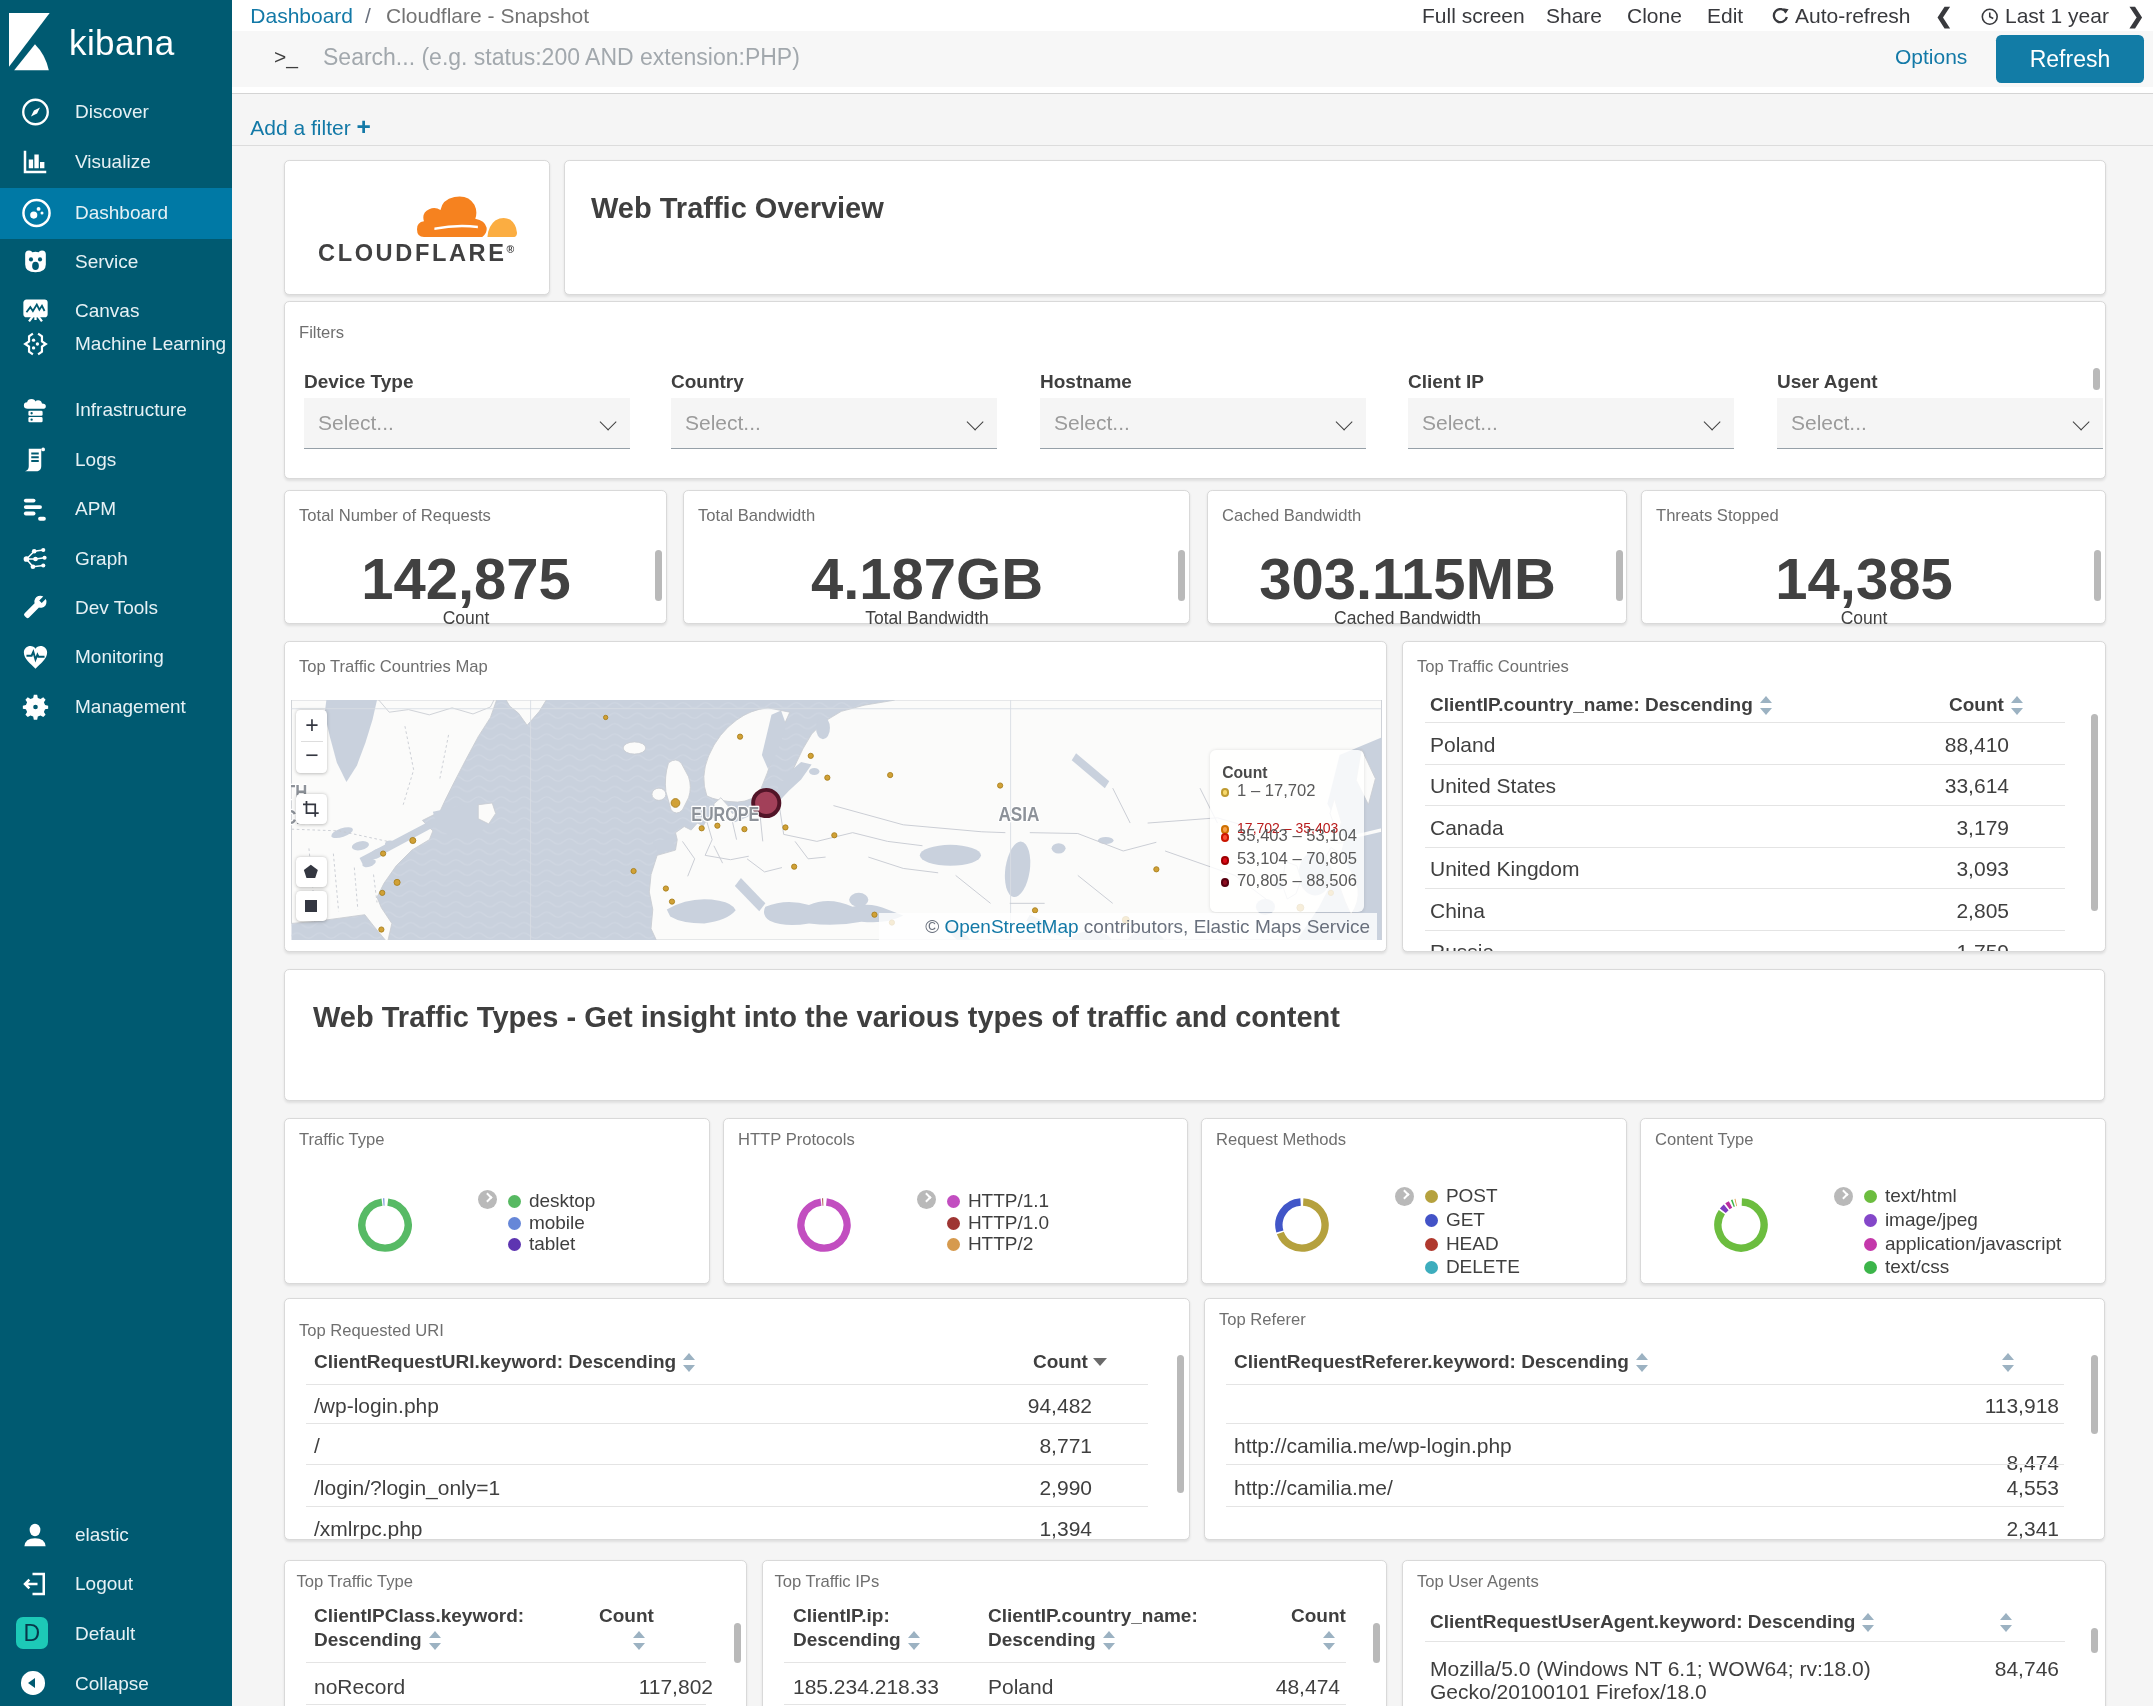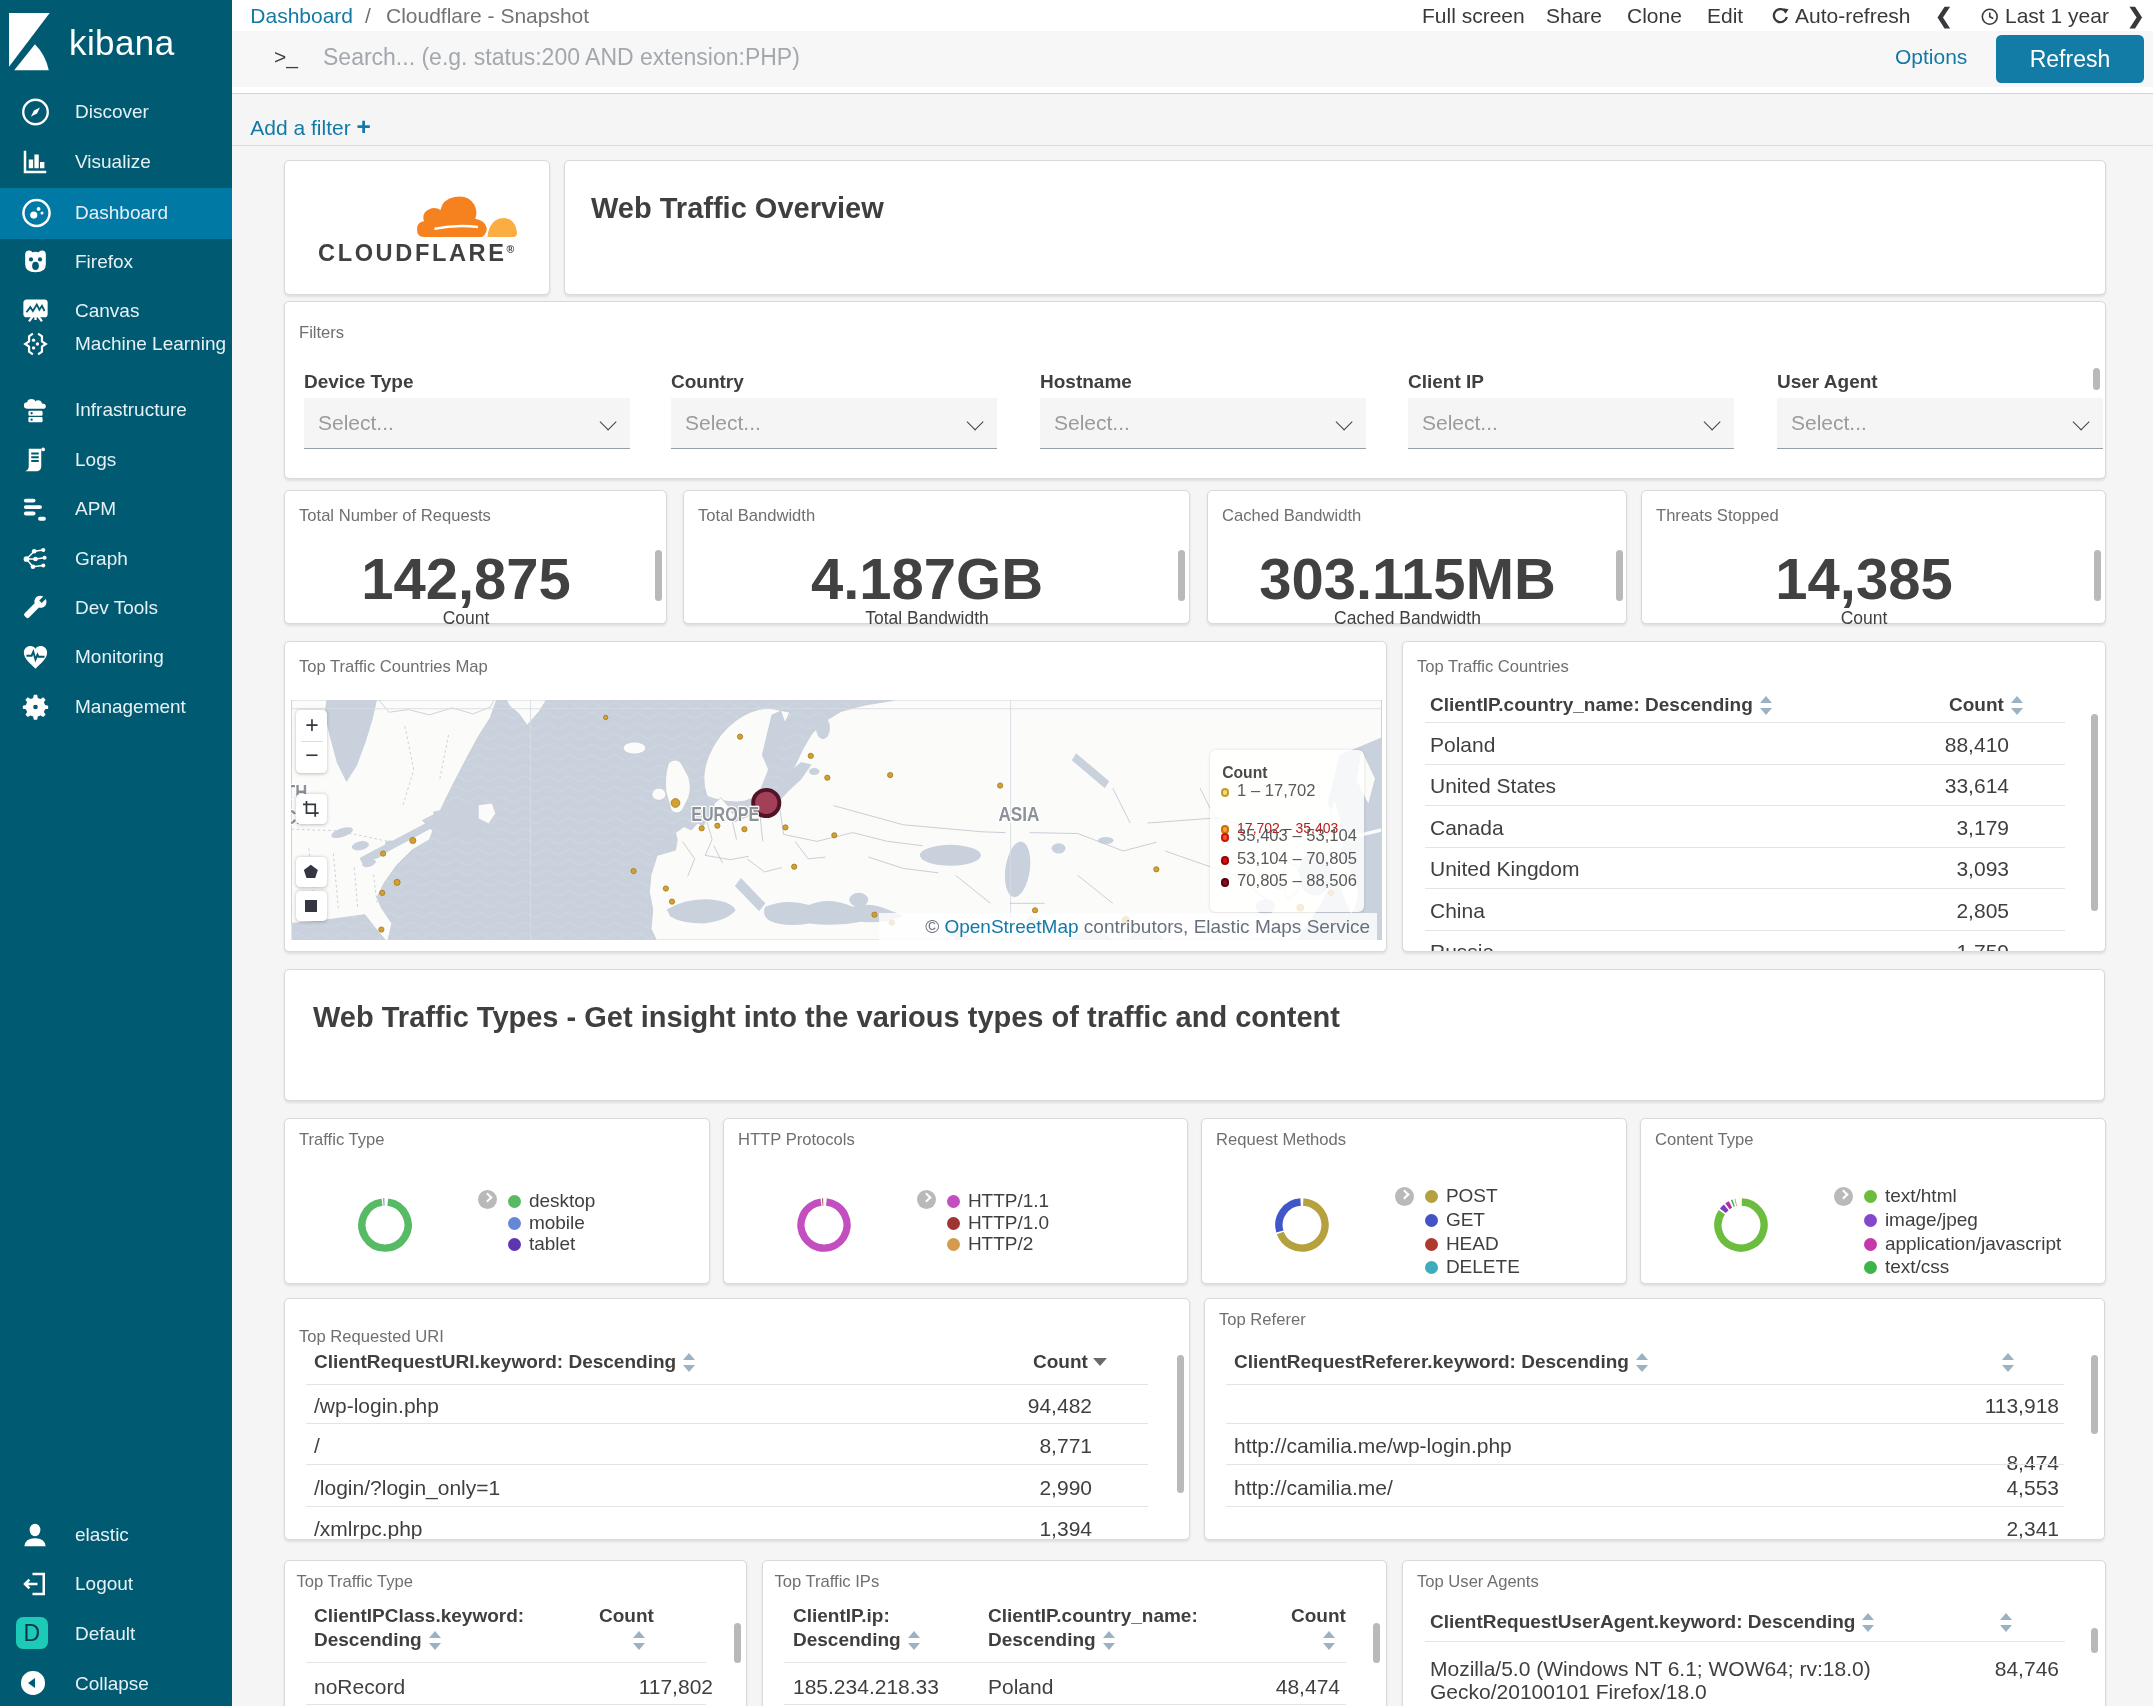--- a/index.html
+++ b/index.html
@@ -69,21 +69,21 @@
   <div class="nav-item" style="top:188px">
       <span class="lbl">Dashboard</span>
     <svg width="33" height="33" viewBox="0 0 24 24" fill="none" stroke="#fff" stroke-width="1.8">
         <circle cx="12" cy="12" r="9.5"></circle>
         <circle cx="10" cy="13.5" r="2.6" fill="#fff" stroke="none"></circle>
         <circle cx="13.5" cy="9" r="1.4" fill="#fff" stroke="none"></circle>
         <circle cx="16" cy="12" r="1.1" fill="#fff" stroke="none"></circle>
       </svg>
     </div>
   <div class="nav-item" style="top:237px">
-      <span class="lbl">Firefox</span>
+      <span class="lbl">Service</span>
     <svg width="31" height="31" viewBox="0 0 24 24" fill="#fff">
         <path d="M4,6 Q4,3 7,3 Q9,3 9.5,4.5 Q11,4 12,4 Q13,4 14.5,4.5 Q15,3 17,3 Q20,3 20,6 L20,14 Q20,20 12,20 Q4,20 4,14 Z"></path>
         <circle cx="8.5" cy="10" r="1.6" fill="#005a71"></circle>
         <circle cx="15.5" cy="10" r="1.6" fill="#005a71"></circle>
         <ellipse cx="12" cy="15" rx="2.6" ry="3.2" fill="#005a71"></ellipse>
       </svg>
     </div>
   <div class="nav-item" style="top:286px">
       <span class="lbl">Canvas</span>
     <svg width="31" height="31" viewBox="0 0 24 24" fill="none" stroke="#fff" stroke-width="1.8">
@@ -541,21 +541,21 @@
     <path d="M24.59,5.29 A26.5,26.5 0 0,1 25.49,5.08" fill="none" stroke="#e09c4a" stroke-width="8.5"></path>
   </svg>
   <div class="leg-arrow" style="left:193px;top:68px;"></div>
   <div class="leg-row" style="left:223px;top:66px;"><span class="leg-dot" style="background:#6cbd3f;"></span>text/html</div>
   <div class="leg-row" style="left:223px;top:90px;"><span class="leg-dot" style="background:#8447c9;"></span>image/jpeg</div>
   <div class="leg-row" style="left:223px;top:114px;"><span class="leg-dot" style="background:#c438ab;"></span>application/javascript</div>
   <div class="leg-row" style="left:223px;top:137px;"><span class="leg-dot" style="background:#3cb54a;"></span>text/css</div>
 </div>
 
 <div class="panel" style="left:284px;top:1298px;width:906px;height:242px;overflow:hidden;">
-  <div class="ptitle" style="left:14px;top:28px;">Top Requested URI</div>
+  <div class="ptitle" style="left:14px;top:22px;">Top Requested URI</div>
   <div class="thead" style="left:29px;top:52px;">ClientRequestURI.keyword: Descending<span class="sort"></span></div>
   <div class="thead" style="left:748px;top:52px;">Count <span style="display:inline-block;width:0;height:0;border:7px solid transparent;border-top:8.7px solid #6a6a6a;vertical-align:-5.2px;"></span></div>
   <div class="tline" style="left:21px;top:85px;width:842px;"></div>
   <div class="trow" style="left:29px;top:95px;">/wp-login.php</div>
     <div class="trow num" style="left:702px;top:95px;width:105px;">94,482</div>
   <div class="tline" style="left:21px;top:124px;width:842px;"></div>
   <div class="trow" style="left:29px;top:135px;">/</div>
     <div class="trow num" style="left:702px;top:135px;width:105px;">8,771</div>
   <div class="tline" style="left:21px;top:165px;width:842px;"></div>
   <div class="trow" style="left:29px;top:177px;">/login/?login_only=1</div>

